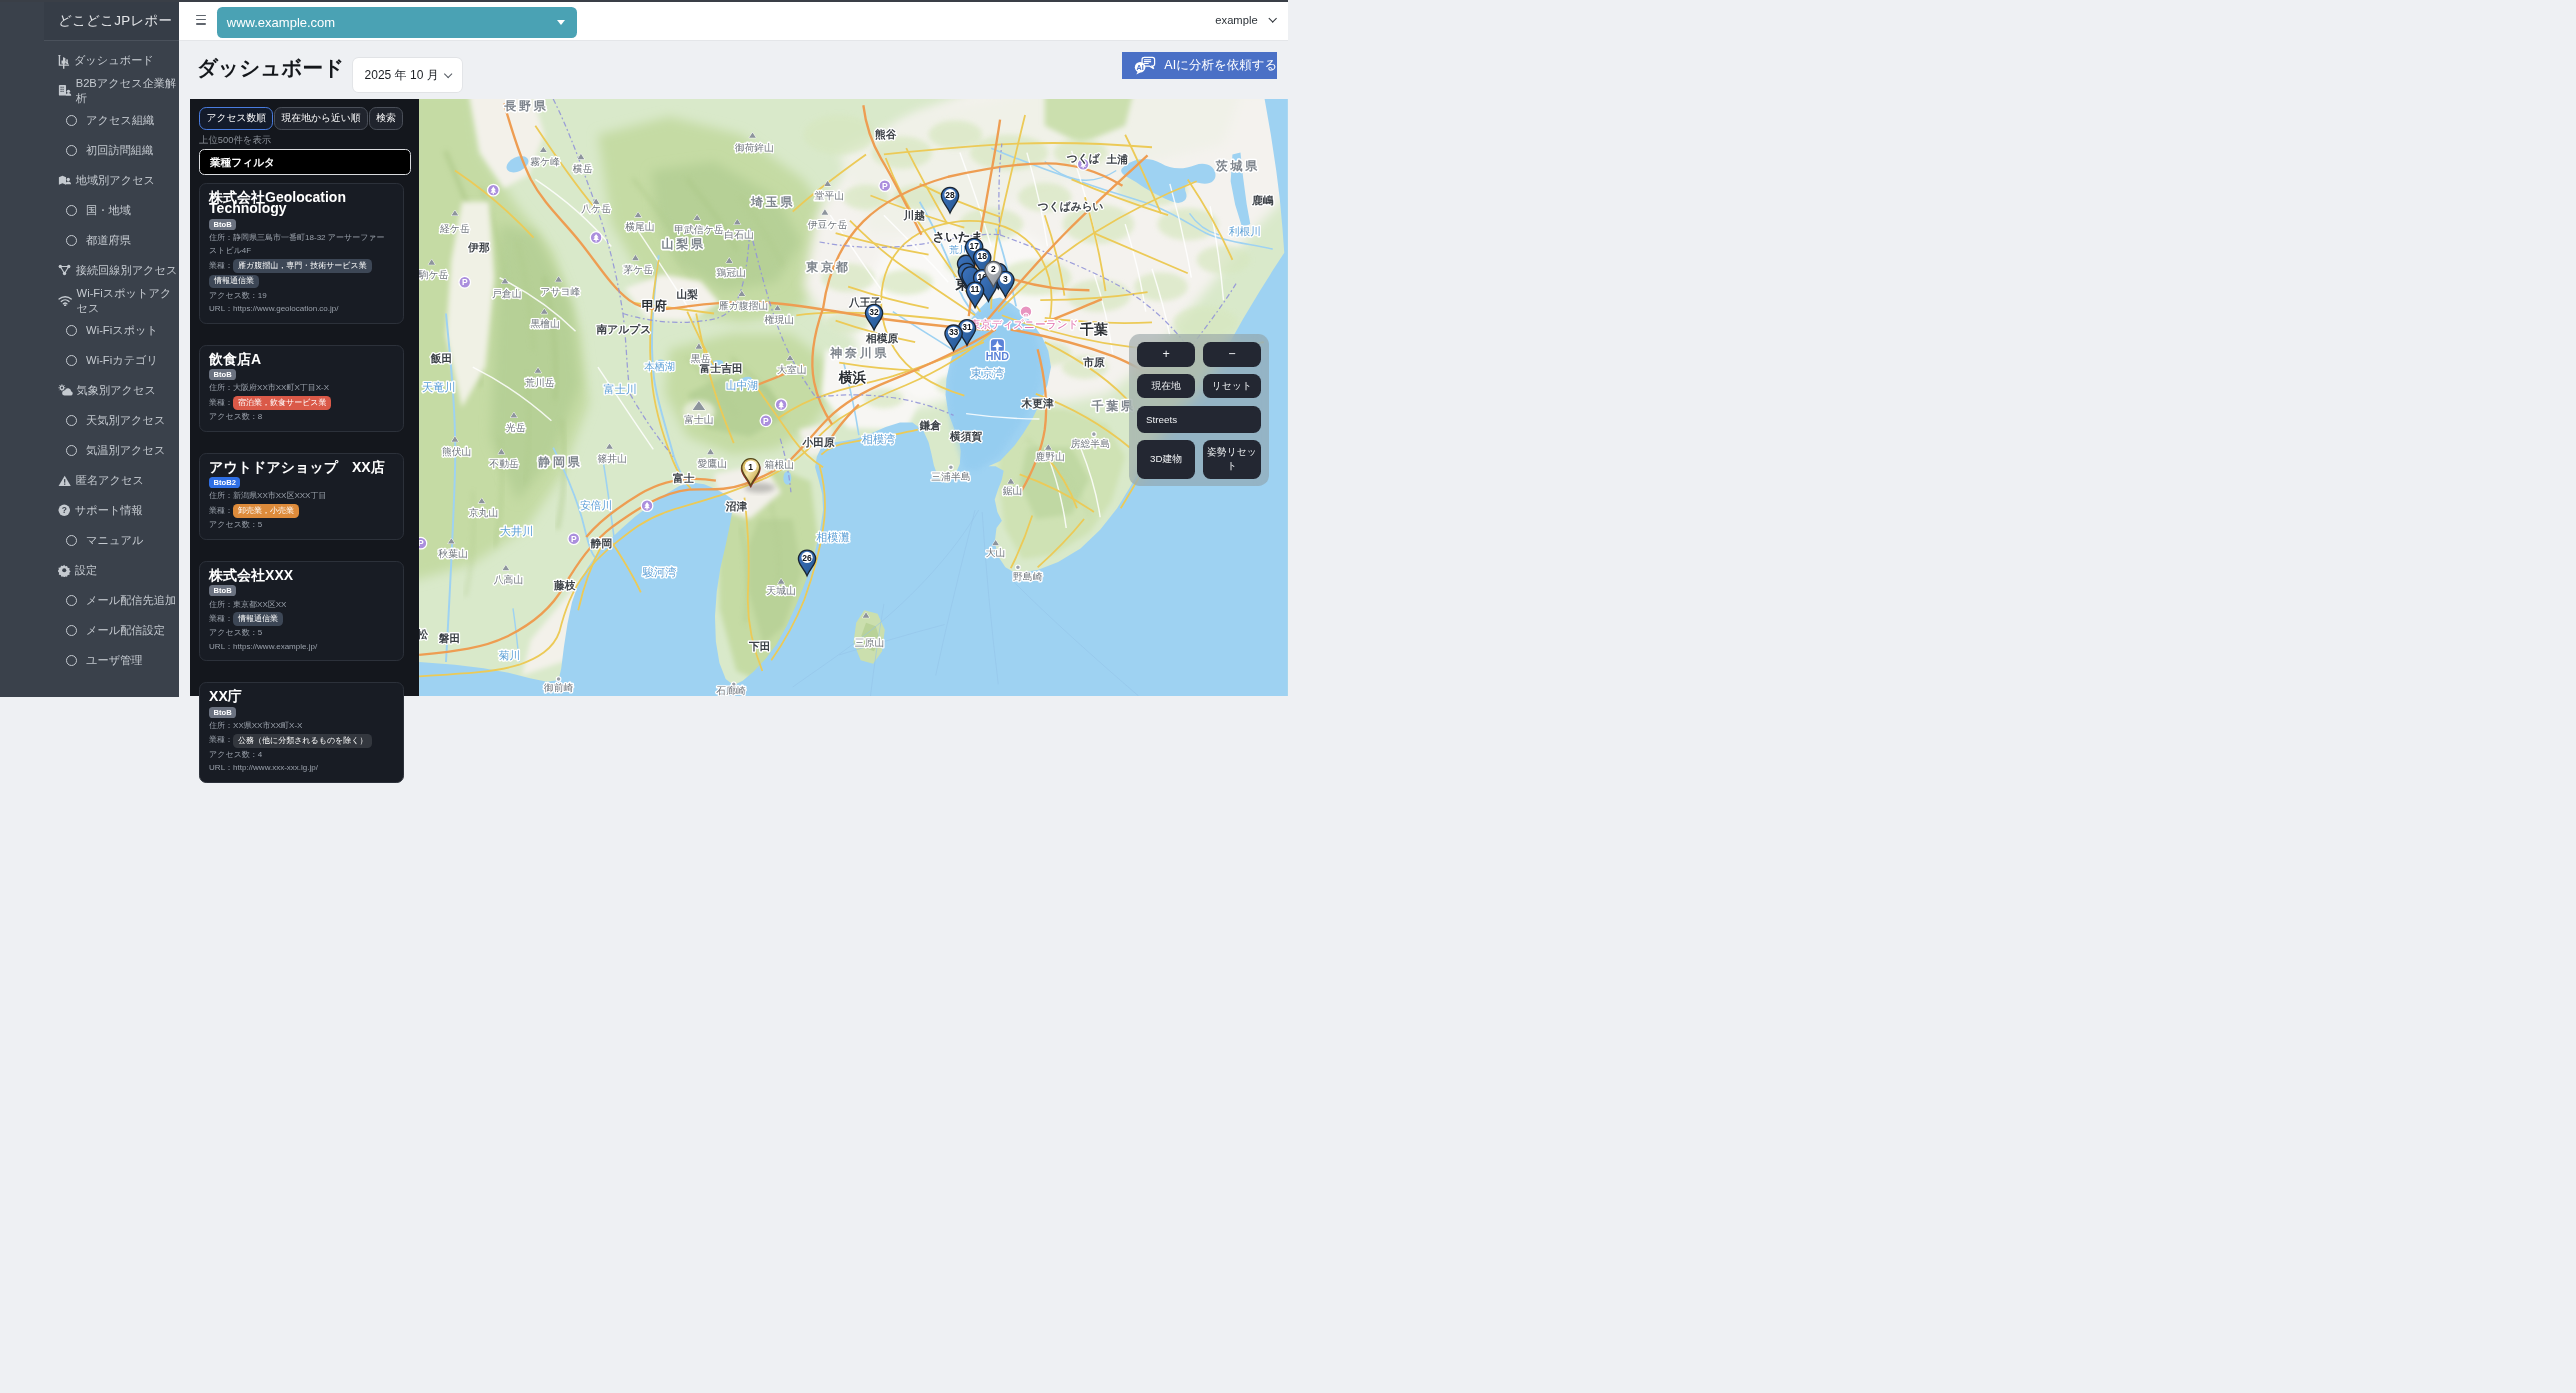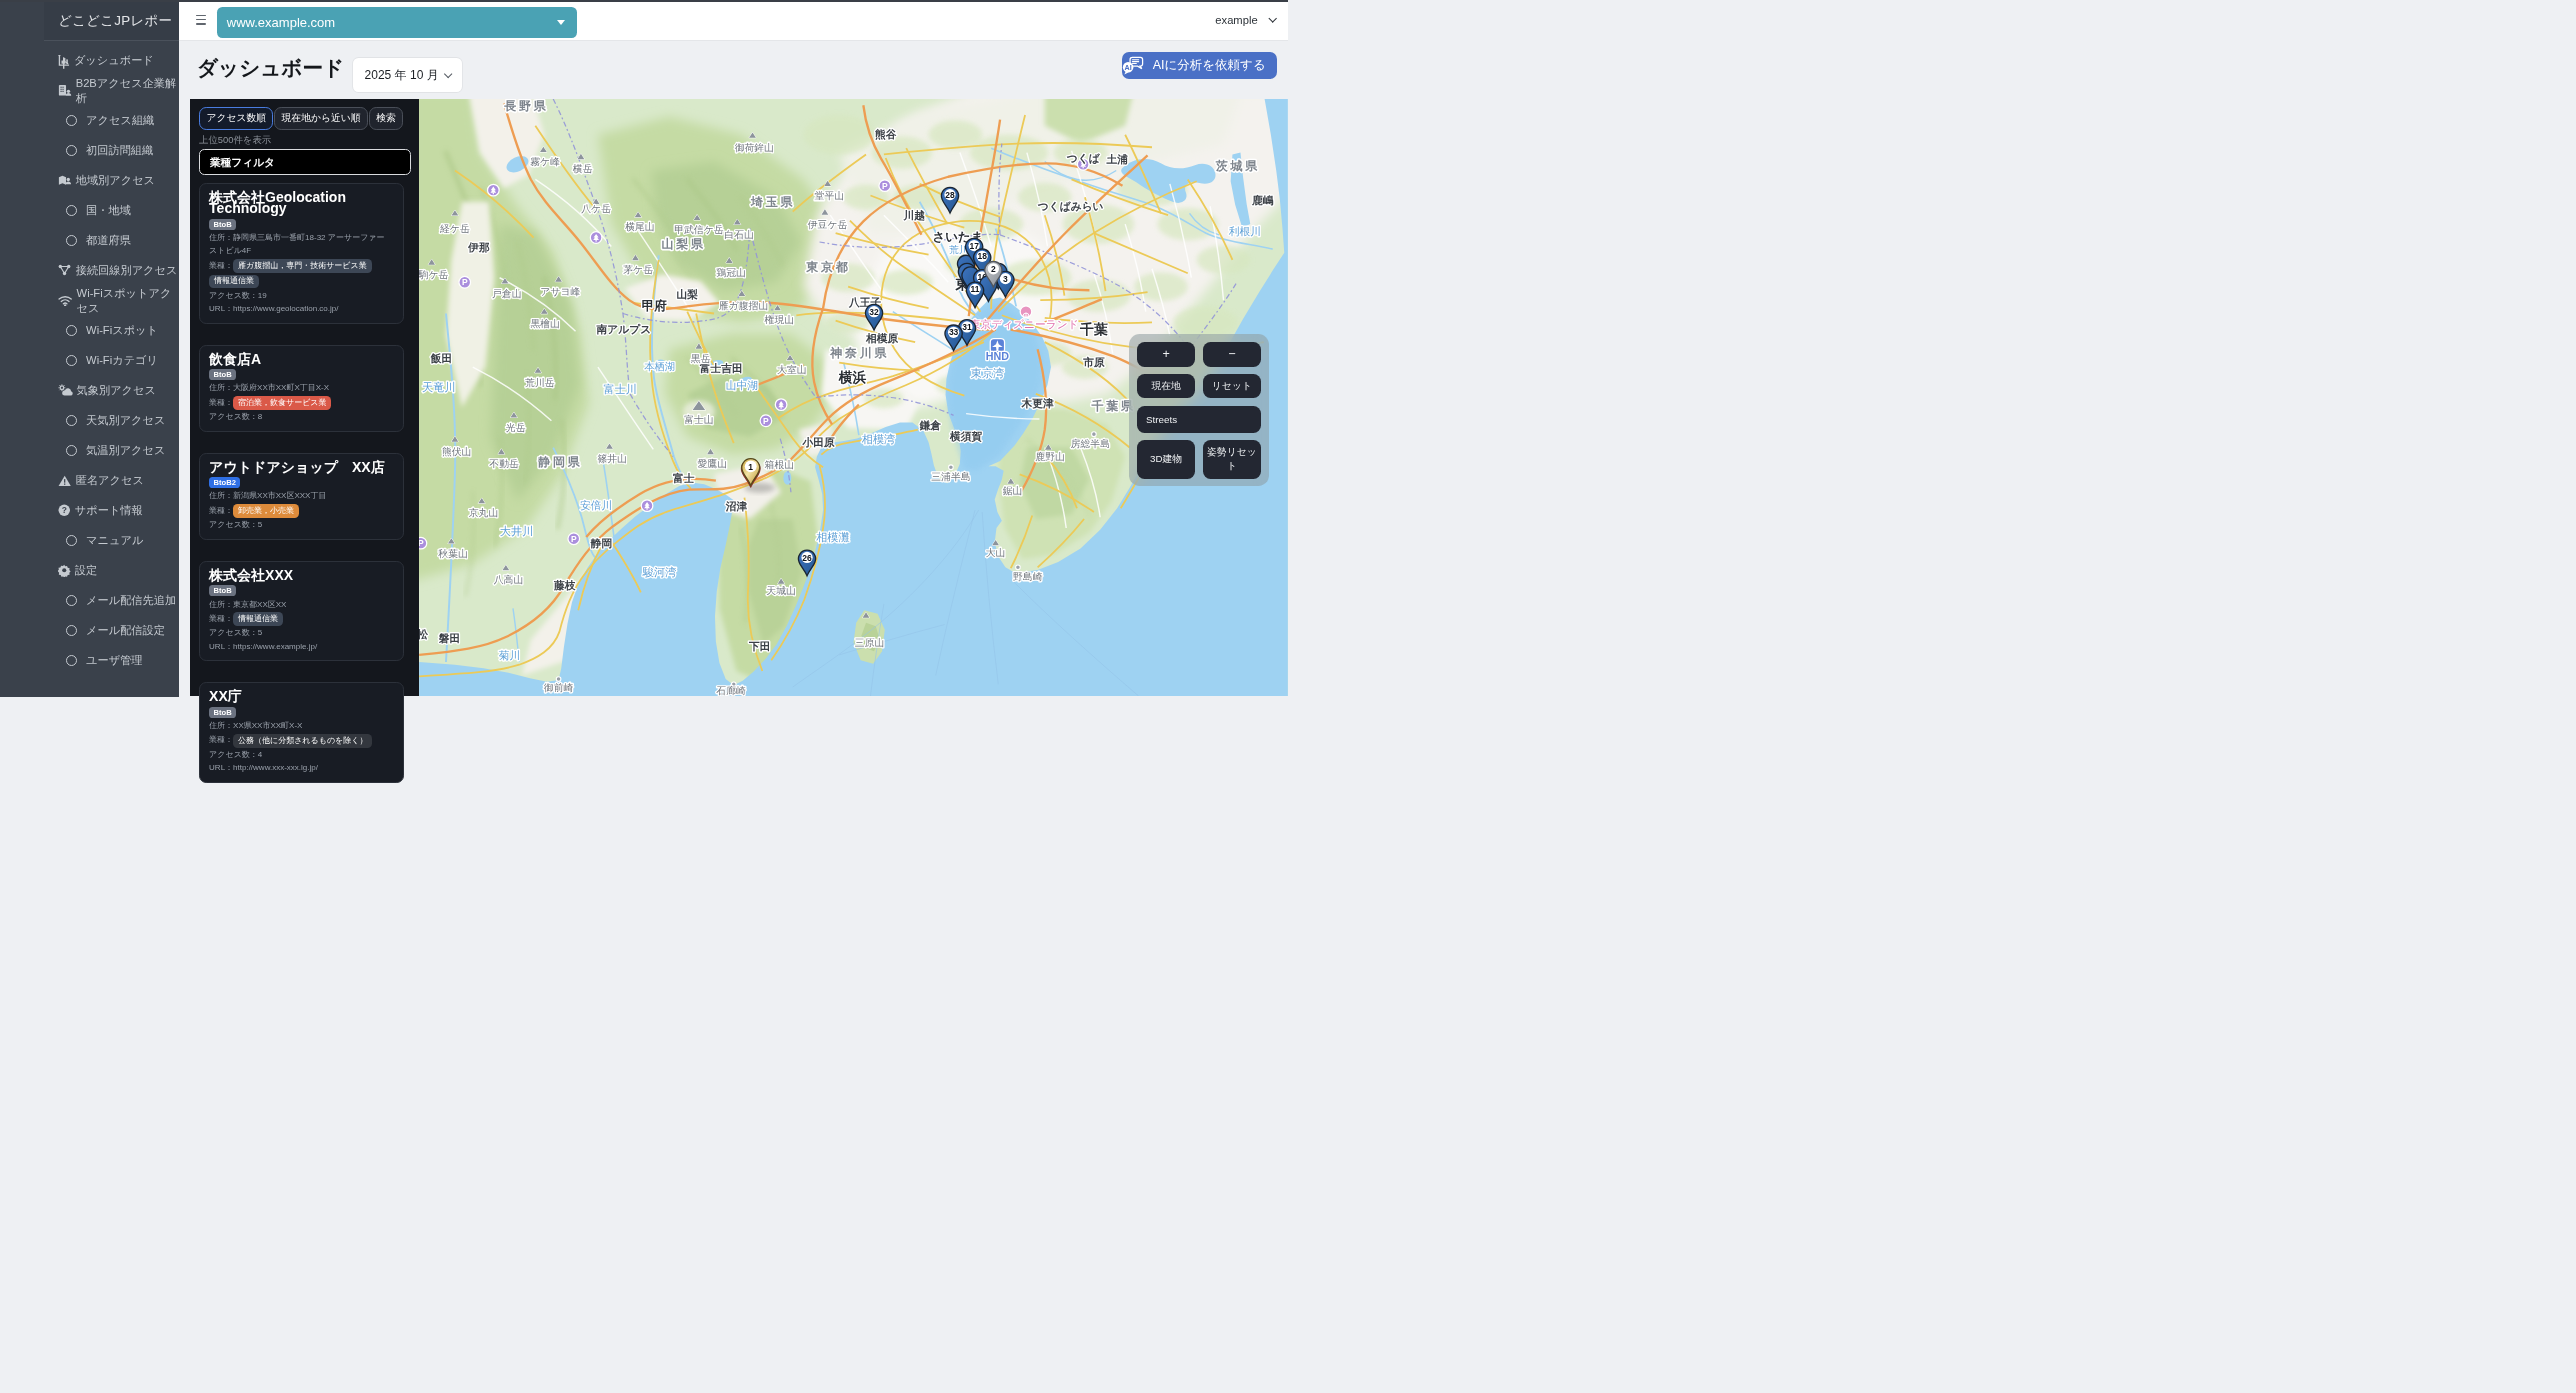--- a/index.html
+++ b/index.html
@@ -20,21 +20,21 @@
   .burger span { display:block; height:1.4px; background:#60666e; border-radius:0.9px; margin-bottom:2.7px; }
   .selbox { position:absolute; left:38px; top:6.7px; width:360px; height:31px; background:#4aa2b4; border-radius:5.4px; color:#fff; font-size:13px; line-height:31px; padding-left:9.8px; }
   .selbox .caret { position:absolute; right:11.6px; top:13.4px; width:0; height:0; border-left:4.5px solid transparent; border-right:4.5px solid transparent; border-top:5.4px solid #fff; }
   .account { position:absolute; right:14.3px; top:0; height:41px; line-height:41px; color:#2b3137; font-size:11.2px;text-align:right; }
   .account .chev { display:inline-block; width:6.3px; height:6.3px; border-right:1.6px solid #2b3137; border-bottom:1.6px solid #2b3137; transform:rotate(45deg) translateY(-3.6px); margin-left:9.8px; }
   
   .heading-row { position:absolute; left:179px; top:41px; width:1109px; height:58px; background:#eef0f3; z-index:20; }
   .heading-row h1 { position:absolute; left:18px; top:17px; font-size:20.6px; font-weight:700; color:#14171b; line-height:1; }
   .monthbox { position:absolute; left:174px; top:17px; width:109px; height:34px; background:#fff; border-radius:5.4px; box-shadow:0 0 0 0.9px rgba(0,0,0,0.05); font-size:12px; color:#1a1e23; line-height:34px; padding-left:11.6px; }
   .monthbox .chev { position:absolute; right:10.7px; top:12.5px; width:6.3px; height:6.3px; border-right:1.6px solid #555b63; border-bottom:1.6px solid #555b63; transform:rotate(45deg); }
-  .aibtn { position:absolute; right:10.7px; top:11.2px; width:155px; height:27px; background:#4a70c6; border-radius:7px; color:#fff; font-size:12.5px; font-weight:500; display:flex; align-items:center; justify-content:flex-start; }
+  .aibtn { position:absolute; right:10.7px; top:11.2px; width:155px; height:27px; background:#4a70c6; border-radius:0; color:#fff; font-size:12.5px; font-weight:500; display:flex; align-items:center; justify-content:flex-end; }
   .aibtn svg { margin-right:8px; }
   
   .content { position:absolute; left:179px; top:99px; width:1109px; height:597px; background:#eef0f3; }
   .mapwrap { position:absolute; left:240px; top:0; width:869px; height:597px; overflow:hidden; }
   
   .panel { position:absolute; left:10.7px; top:0; width:229px; height:597px; background:#14171d; z-index:10; padding:8px 0 0 9.4px; }
   .tabs { display:flex; }
   .tab { height:23px; line-height:20.6px; padding:0 6.3px; border-radius:7.2px; background:#20242d; border:1.3px solid #4a4f59; color:#fff; font-size:9.8px; white-space:nowrap; margin-right:0.9px; }
   .tab.active { background:#131b2b; border:1.8px solid #4a7de0; line-height:19.7px; }
   .hint { color:#8e939b; font-size:9.4px; line-height:1.1; margin:4.9px 0 3.6px 0; }

